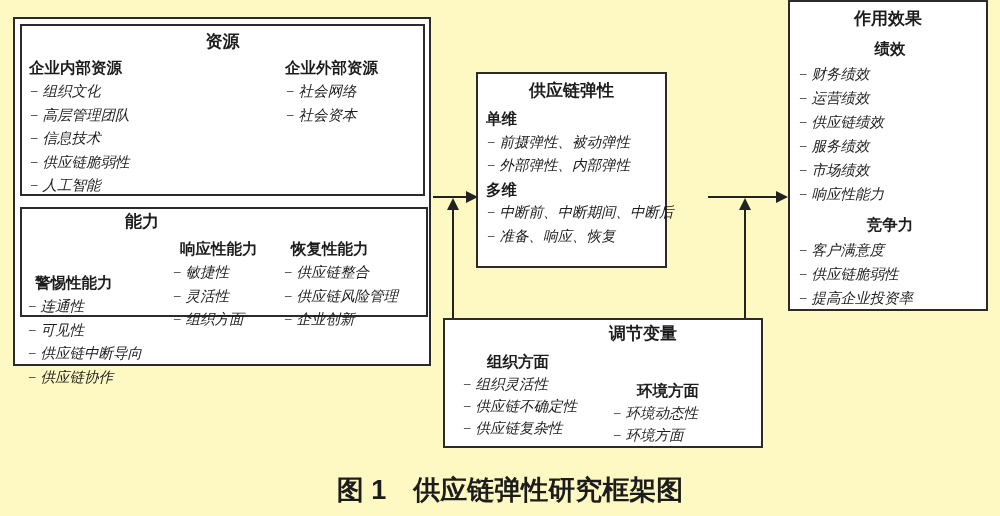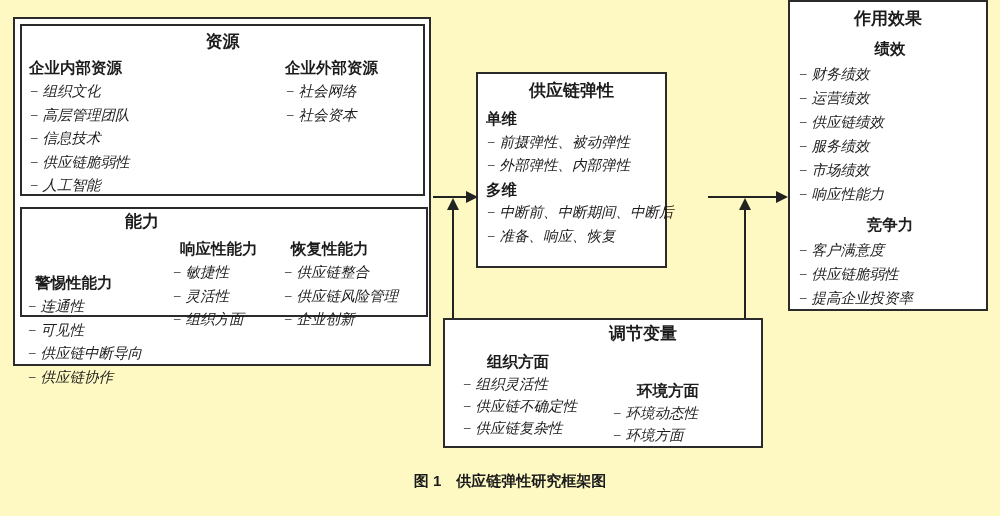--- a/index.html
+++ b/index.html
@@ -83,21 +83,21 @@
     width: 0; height: 0;
     border-bottom: 12px solid #222222;
     border-left: 6px solid transparent;
     border-right: 6px solid transparent;
   }
   .caption {
     position: absolute;
     left: 20px; top: 472px; width: 980px;
     text-align: center;
     font-weight: bold;
-    font-size: 15px;
+    font-size: 27px;
     white-space: pre;
   }
 </style>
 </head>
 <body>
 
 <div class="canvas">
 
   <div class="group-box">
 

